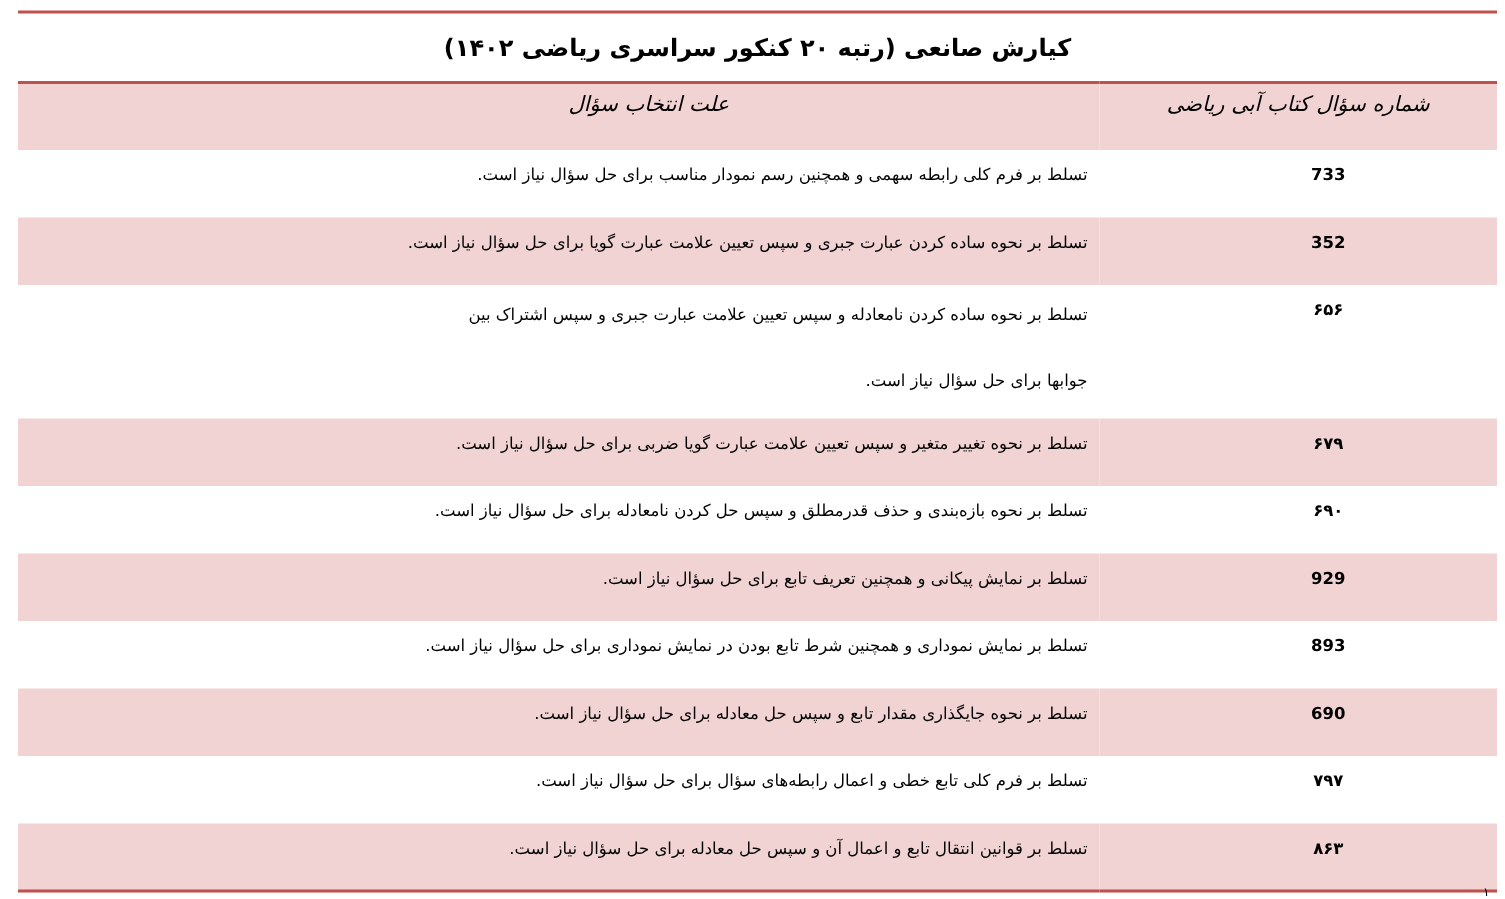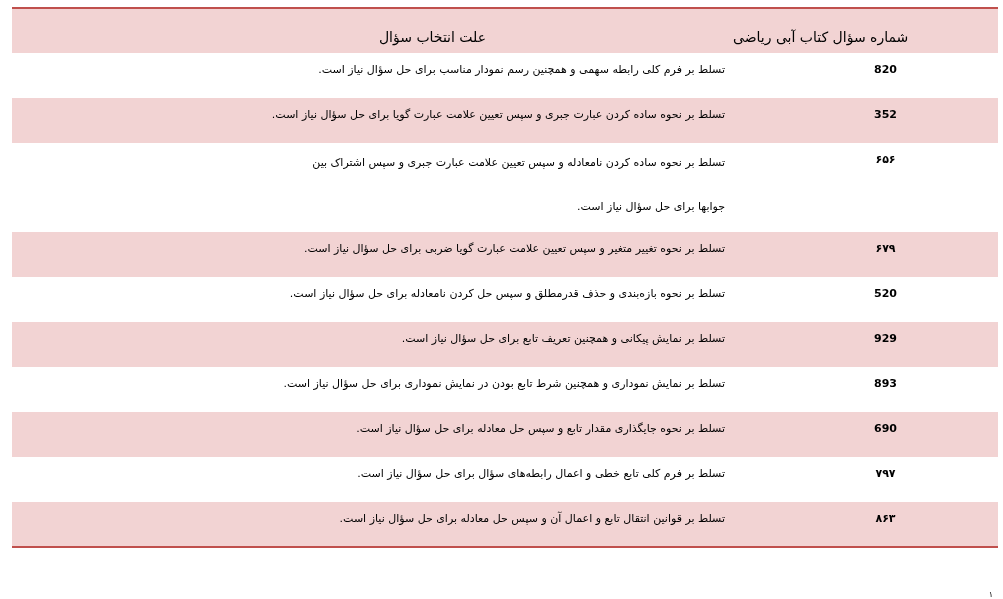--- a/index.html
+++ b/index.html
@@ -13,47 +13,48 @@
     height: 45px; display: flex; align-items: center; justify-content: center;
     font-size: 16px; font-weight: bold; direction: rtl;
   }
   table {
     width: 986px; border-collapse: collapse; direction: rtl;
     border-top: 2px solid #c0504d;
     border-bottom: 2px solid #c0504d;
   }
   th, td { padding: 0; vertical-align: top; font-size: 11px; }
   thead tr { background: #f2d3d3; height: 45px; }
-  th { font-weight: normal; font-size: 14px; padding-top: 20px; }
-  th.num-col { width: 225px; text-align: left; padding-right: 0; }
+  th { font-weight: normal; font-size: 14px; padding-top: 6px; font-style: italic; }
+  th.num-col { width: 225px; text-align: center; padding-right: 0; }
   th.reason-col { text-align: center; padding-left: 120px; }
   tbody tr { height: 45px; }
   tbody tr.odd { background: #f2d3d3; }
   tbody tr.even { background: #ffffff; }
   td.num { width: 225px; text-align: center; font-weight: bold; padding-top: 10px; padding-left: 40px; }
   td.reason { text-align: right; padding-top: 10px; padding-right: 8px; line-height: 44px; }
   td.reason span { display: block; line-height: 1.3; }
   td.reason.multi span { line-height: 44px; margin-top: -12px; }
   .foot-mark { position: absolute; right: 10px; top: 590px; font-size: 8px; }
 </style>
 </head>
 <body>
 
 <div class="page">
+  <div class="title-row">کیارش صانعی (رتبه ۲۰ کنکور سراسری ریاضی ۱۴۰۲)</div>
 
   <table>
     <thead>
       <tr>
         <th class="num-col">شماره سؤال کتاب آبی ریاضی</th>
         <th class="reason-col">علت انتخاب سؤال</th>
       </tr>
     </thead>
     <tbody>
       <tr class="even">
-        <td class="num">820</td>
+        <td class="num">733</td>
         <td class="reason">
             <span>تسلط بر فرم کلی رابطه سهمی و همچنین رسم نمودار مناسب برای حل سؤال نیاز است.</span>
           </td>
       </tr>
       <tr class="odd">
         <td class="num">352</td>
         <td class="reason">
             <span>تسلط بر نحوه ساده کردن عبارت جبری و سپس تعیین علامت عبارت گویا برای حل سؤال نیاز است.</span>
           </td>
       </tr>
@@ -63,21 +64,21 @@
             <span>تسلط بر نحوه ساده کردن نامعادله و سپس تعیین علامت عبارت جبری و سپس اشتراک بین جوابها برای حل سؤال نیاز است.</span>
           </td>
       </tr>
       <tr class="odd">
         <td class="num">۶۷۹</td>
         <td class="reason">
             <span>تسلط بر نحوه تغییر متغیر و سپس تعیین علامت عبارت گویا ضربی برای حل سؤال نیاز است.</span>
           </td>
       </tr>
       <tr class="even">
-        <td class="num">520</td>
+        <td class="num">۶۹۰</td>
         <td class="reason">
             <span>تسلط بر نحوه بازه‌بندی و حذف قدرمطلق و سپس حل کردن نامعادله برای حل سؤال نیاز است.</span>
           </td>
       </tr>
       <tr class="odd">
         <td class="num">929</td>
         <td class="reason">
             <span>تسلط بر نمایش پیکانی و همچنین تعریف تابع برای حل سؤال نیاز است.</span>
           </td>
       </tr>

